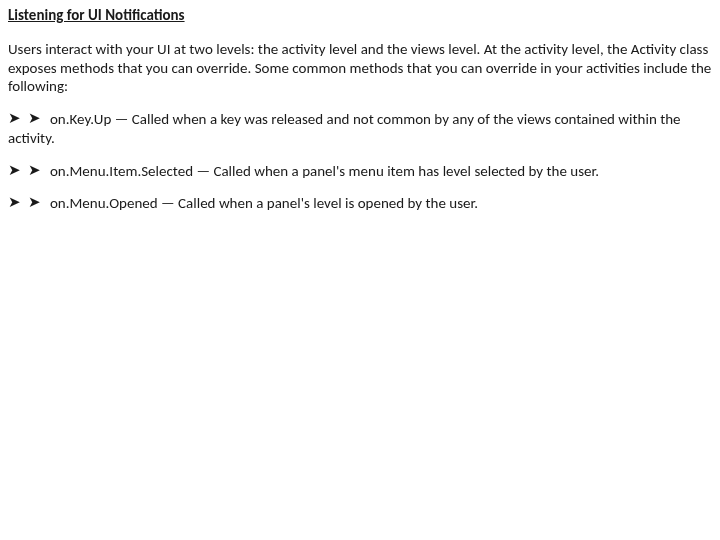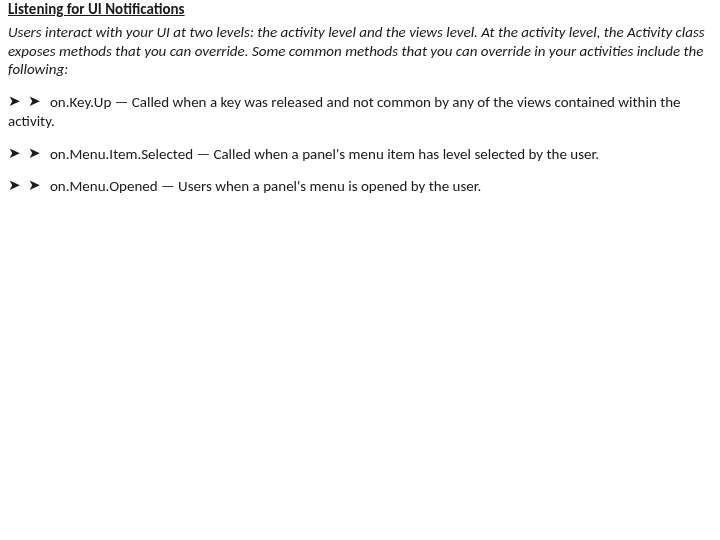--- a/index.html
+++ b/index.html
@@ -7,30 +7,29 @@
     padding: 0;
     width: 720px;
     height: 540px;
     background: #ffffff;
     font-family: Calibri, "Segoe UI", Arial, sans-serif;
     font-size: 15px;
     line-height: 1.25;
     color: #1a1a1a;
   }
   .page {
-    padding: 0 8px 0 8px;
+    padding: 6px 8px 0 8px;
   }
   .heading {
     font-weight: 700;
     text-decoration: underline;
     margin: 0 0 2px 0;
   }
   .intro {
-    margin: 4px 0 14px 0;
-    font-style: italic;
+    margin: 15px 0 14px 0;
   }
   .item {
     margin: 0 0 14px 0;
   }
   .item.last {
     margin-bottom: 0;
   }
   .bullets {
     display: inline;
     letter-spacing: 2px;
@@ -57,16 +56,16 @@
     <span class="method">on.Key.Up</span><span class="sep"> — </span><span class="desc">Called when a key was released and not common by any of the views contained within the activity.</span>
   </p>
 
   <p class="item">
     <span class="bullets">➤ ➤</span>
     <span class="method">on.Menu.Item.Selected</span><span class="sep"> — </span><span class="desc">Called when a panel's menu item has level selected by the user.</span>
   </p>
 
   <p class="item last">
     <span class="bullets">➤ ➤</span>
-    <span class="method">on.Menu.Opened</span><span class="sep"> — </span><span class="desc">Users when a panel's menu is opened by the user.</span>
+    <span class="method">on.Menu.Opened</span><span class="sep"> — </span><span class="desc">Called when a panel's level is opened by the user.</span>
   </p>
 
 </div>
 
 </body></html>

